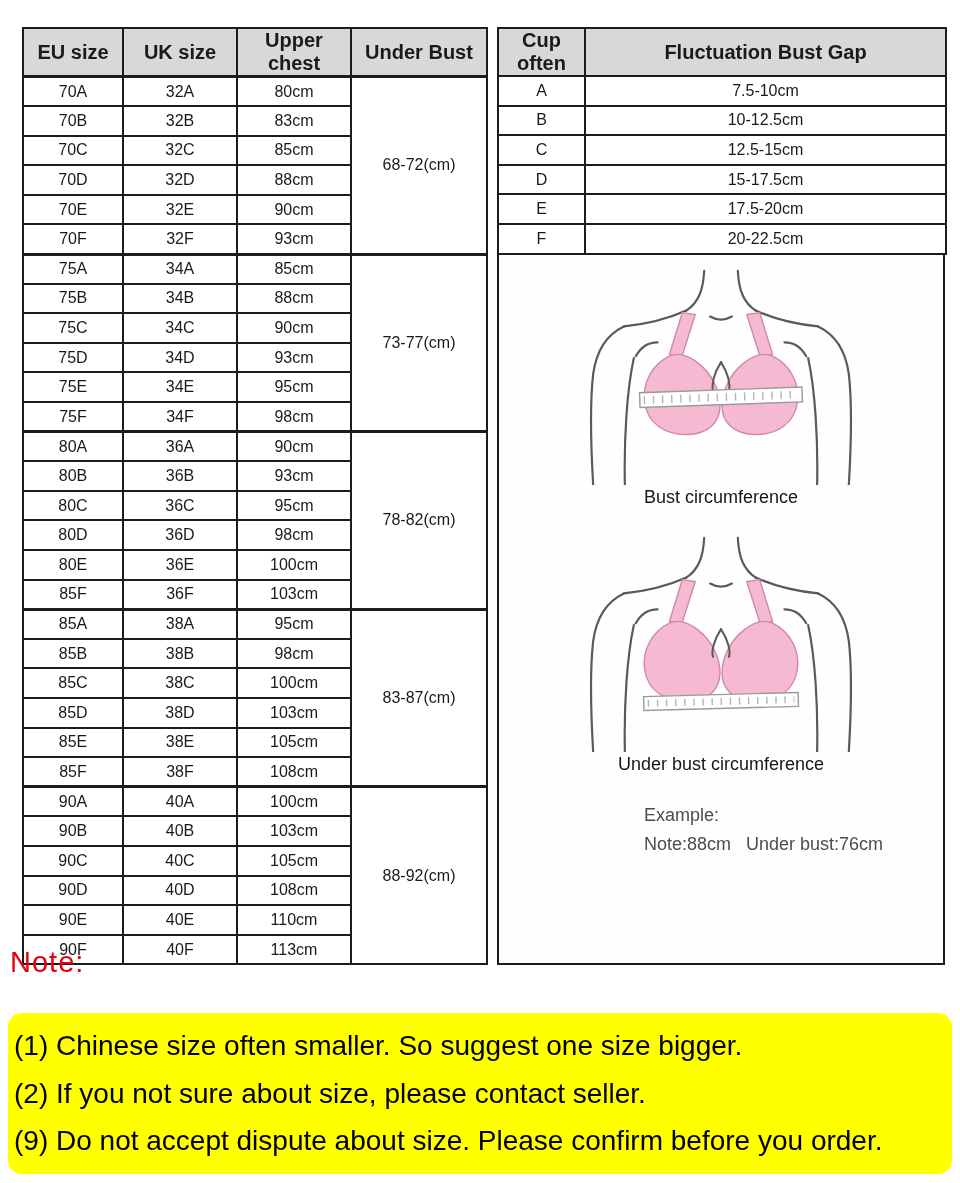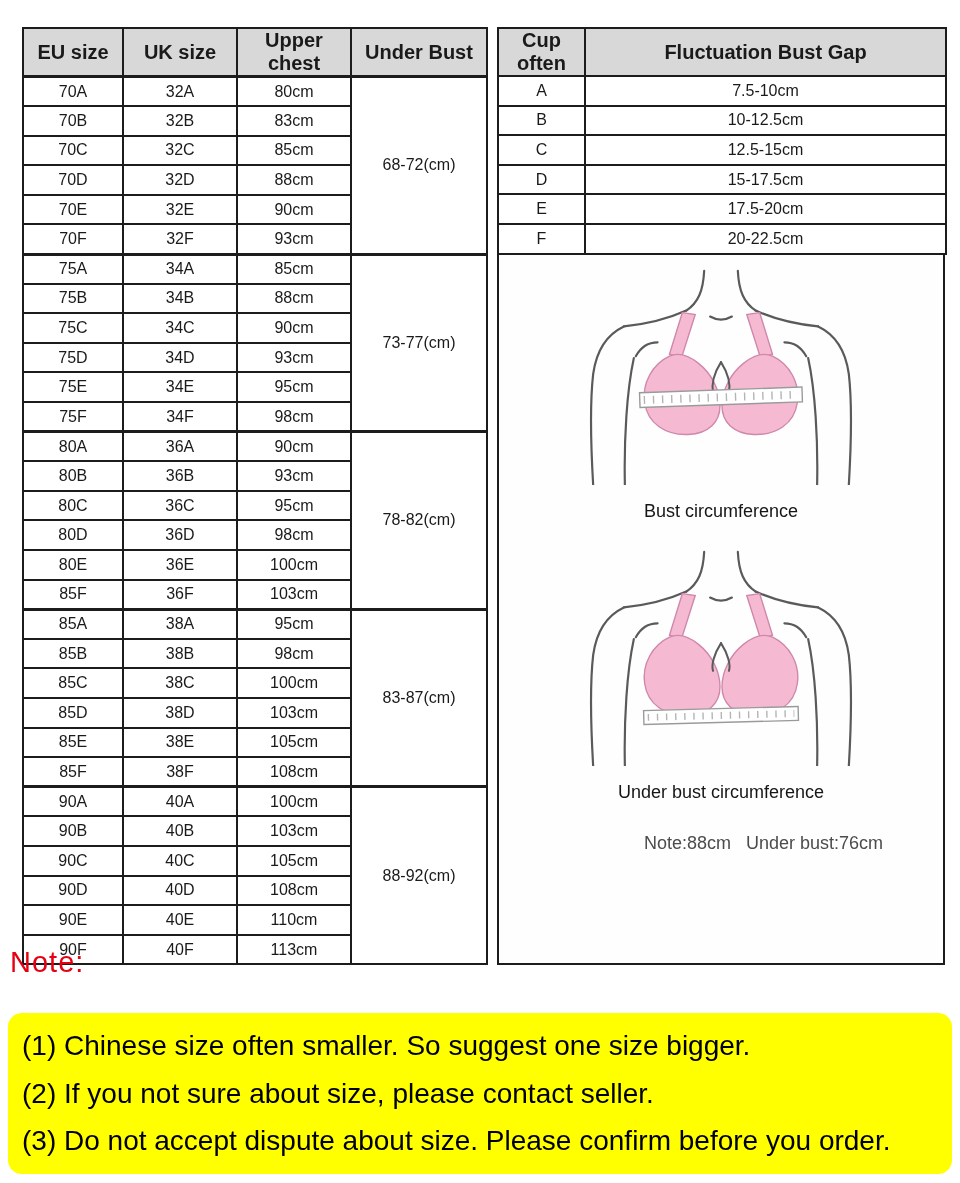--- a/index.html
+++ b/index.html
@@ -55,21 +55,21 @@
   .panel{
     flex:1;
     border:2px solid var(--grid);
     border-top:none;
     background:#fefefe;
     display:flex;flex-direction:column;align-items:center;
   }
   .figure{margin-top:12px;}
   .caption{
     font-size:18px;color:#161616;text-align:center;
-    margin-top:16px;
+    margin-top:2px;
   }
   .example{
     align-self:flex-start;
     margin:26px 0 0 145px;
     font-size:18px;line-height:29px;color:#4c4c4c;
   }
   .example-line{white-space:pre-wrap;}
 
   
   .note-title{
@@ -77,21 +77,21 @@
     font-size:29px;color:var(--note-red);
     letter-spacing:1px;
     text-align:center;
   }
   .note-box{
     position:absolute;left:8px;top:1013px;
     width:944px;height:161px;
     background:var(--note-yellow);
     border-radius:14px;
     display:flex;flex-direction:column;justify-content:space-evenly;
-    padding:2px 14px;
+    padding:2px 6px;
   }
   .note-line{
     font-size:28px;color:#000;white-space:nowrap;
   }
 </style>
 </head>
 <body>
 
 <div class="page">
 
@@ -366,28 +366,29 @@
             <path d="M150 96 C157 107 160 118 158 124"></path>
           </g>
           <g transform="rotate(-1.5 150 168)">
             <rect x="72" y="162" width="156" height="14" fill="#ffffff" stroke="#9a9a9a" stroke-width="1.4"></rect>
             <line x1="76" y1="169" x2="224" y2="169" stroke="#b4b4b4" stroke-width="7" stroke-dasharray="1.4 7.8"></line>
           </g>
         </svg>
         <div class="caption">Under bust circumference</div>
 
         <div class="example">
+          <div class="example-line">Example:</div>
           <div class="example-line">Note:88cm   Under bust:76cm</div>
         </div>
 
       </div>
     </div>
   </div>
 
   <div class="note-title">Note:</div>
 
   <div class="note-box">
     <div class="note-line">(1) Chinese size often smaller. So suggest one size bigger.</div>
     <div class="note-line">(2) If you not sure about size, please contact seller.</div>
-    <div class="note-line">(3) Do not accept dispute about size. Please confirm before you order.</div>
+    <div class="note-line">(9) Do not accept dispute about size. Please confirm before you order.</div>
   </div>
 
 </div>
 
 </body></html>

